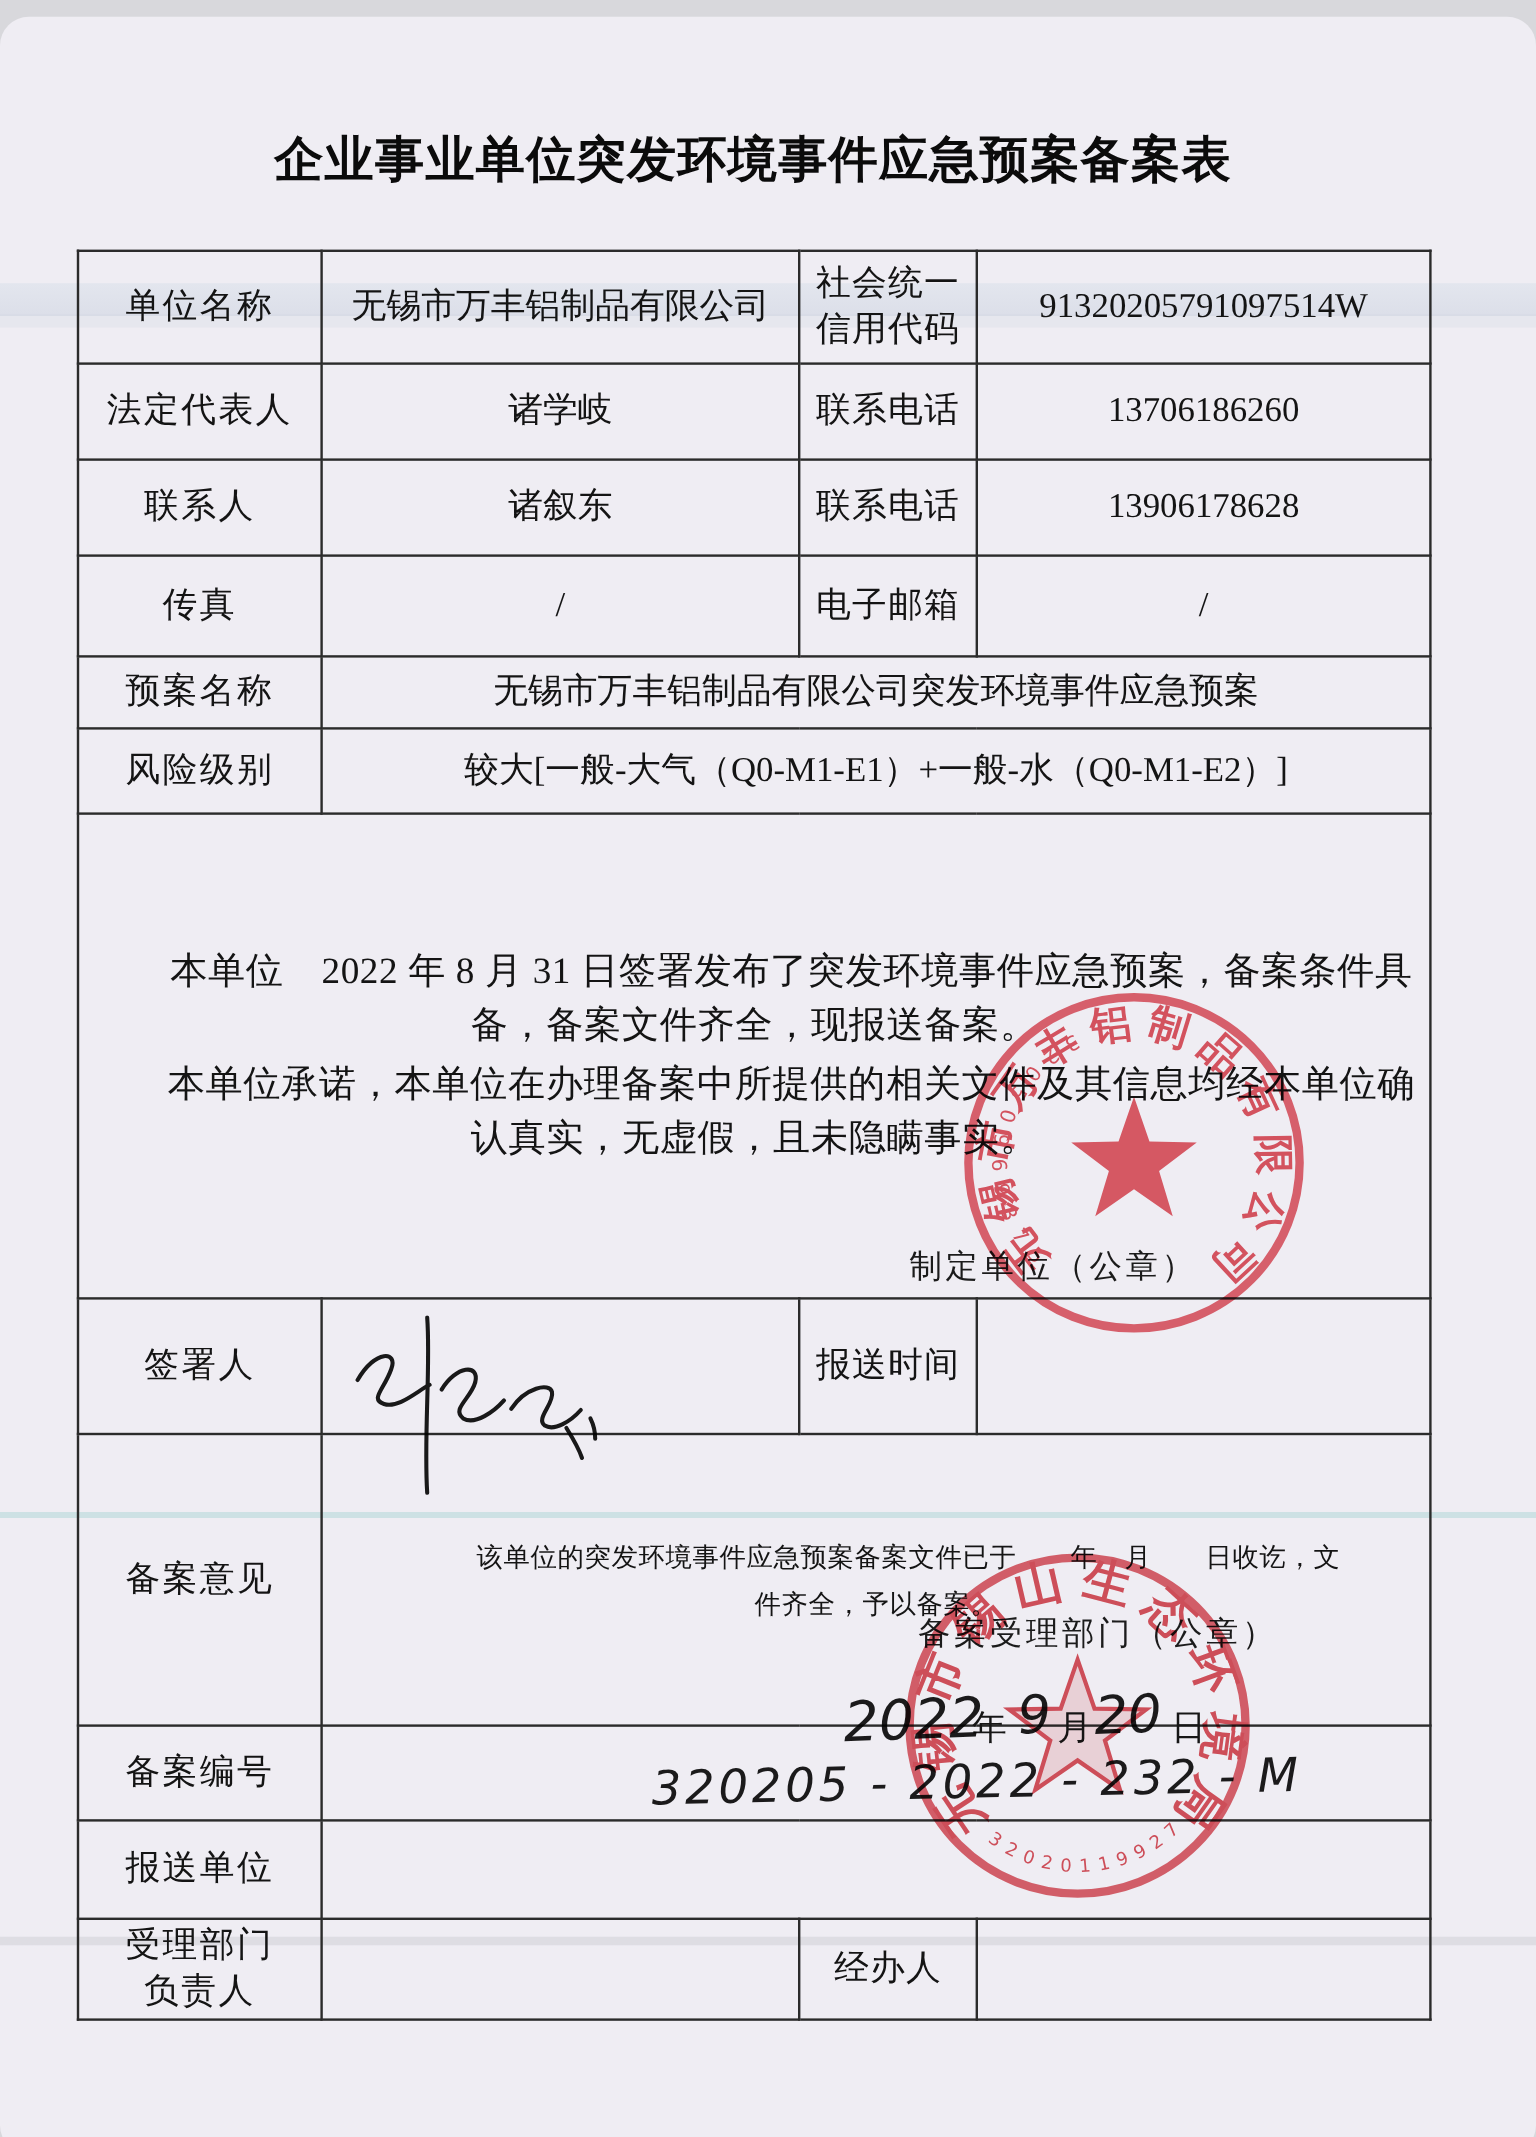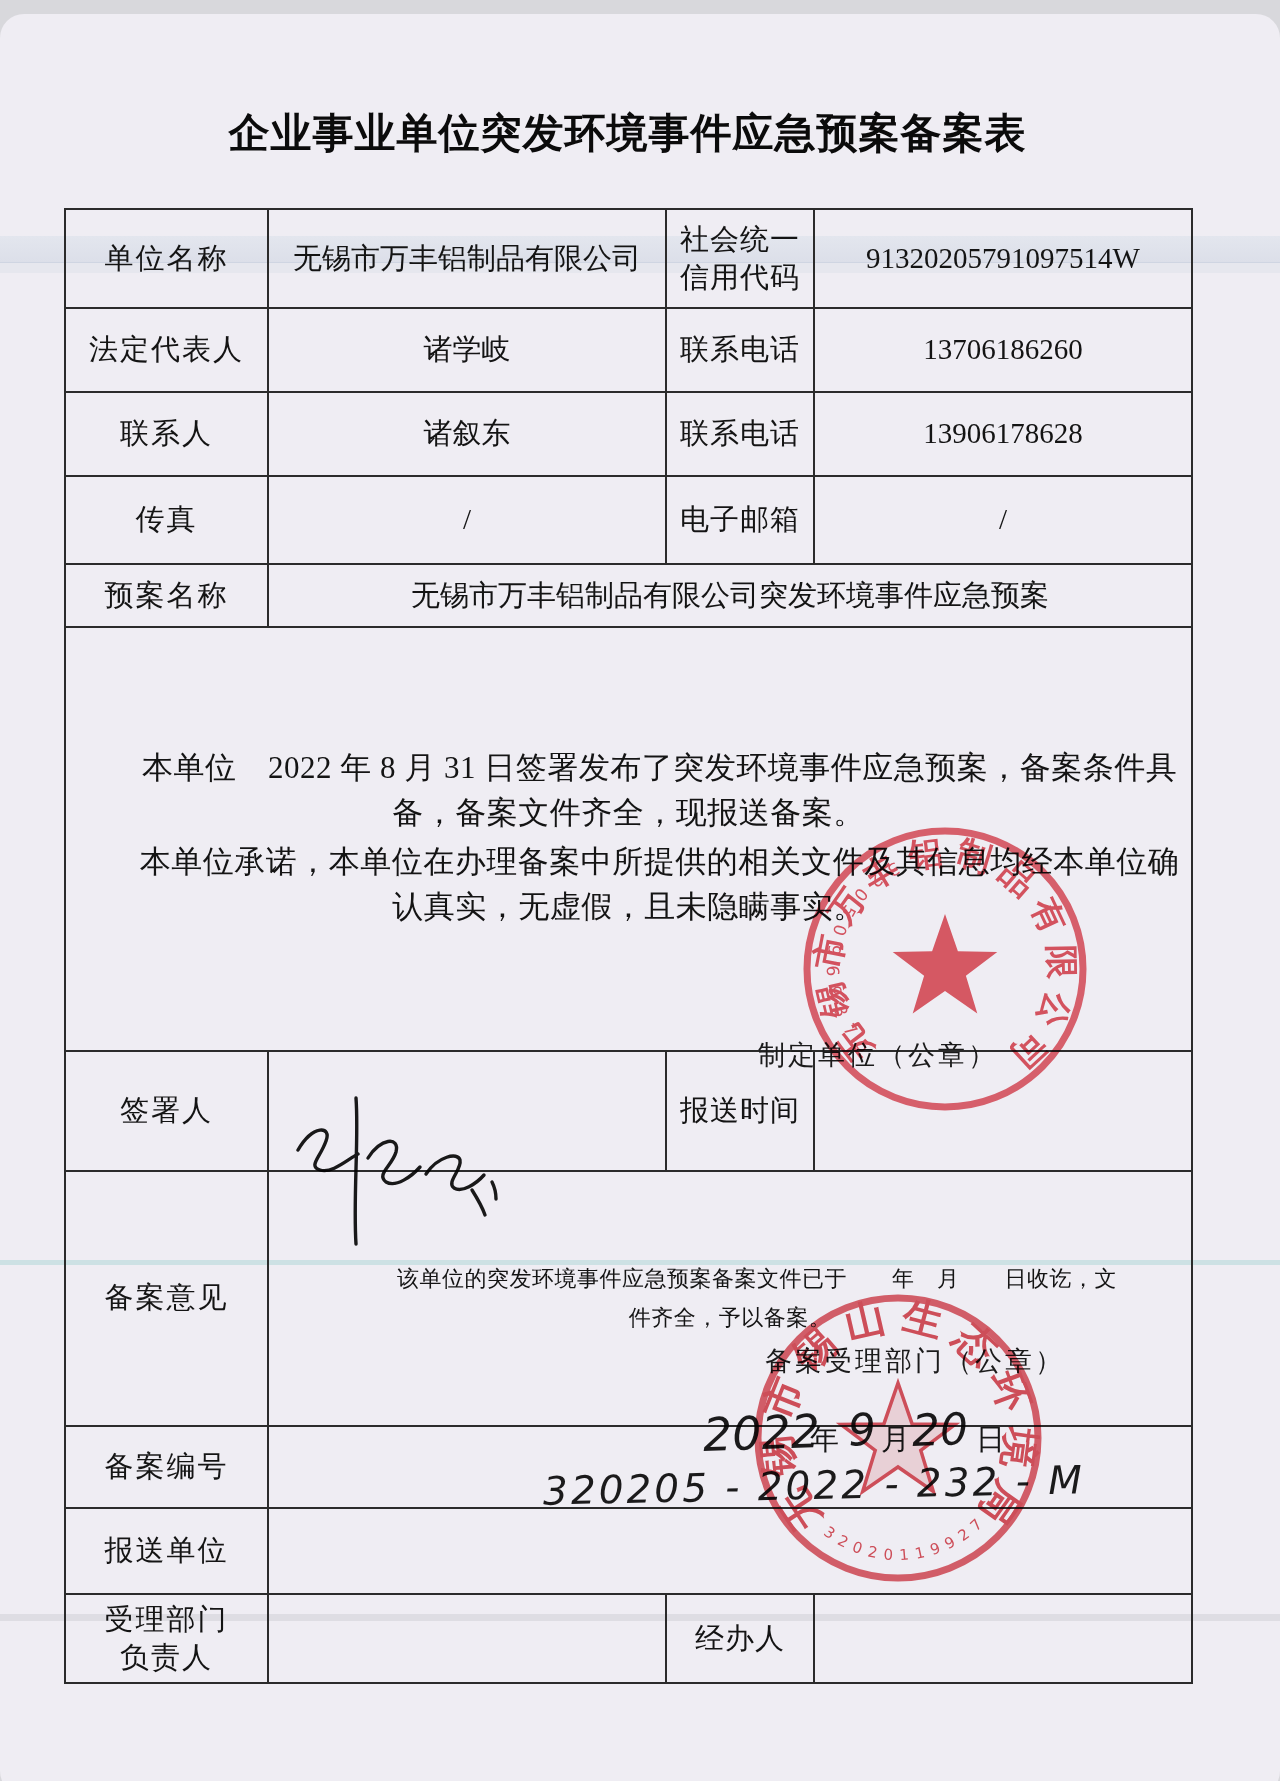--- a/index.html
+++ b/index.html
@@ -115,20 +115,24 @@
       <td class="small-lab">电子邮箱</td>
       <td class="val">/</td>
     </tr>
 
 
     <tr style="height:58px">
       <td class="lab">预案名称</td>
       <td class="val" colspan="3">无锡市万丰铝制品有限公司突发环境事件应急预案</td>
     </tr>
 
+    <tr style="height:69px">
+      <td class="lab">风险级别</td>
+      <td class="val" colspan="3">较大[一般-大气（Q0-M1-E1）+一般-水（Q0-M1-E2）]</td>
+    </tr>
 
     <tr style="height:389px">
       <td class="decl" colspan="4">
         <p>本单位　2022 年 8 月 31 日签署发布了突发环境事件应急预案，备案条件具备，备案文件齐全，现报送备案。</p>
         <p>本单位承诺，本单位在办理备案中所提供的相关文件及其信息均经本单位确认真实，无虚假，且未隐瞒事实。</p>
       </td>
     </tr>
 
     <tr style="height:110px">
       <td class="lab">签署人</td>

